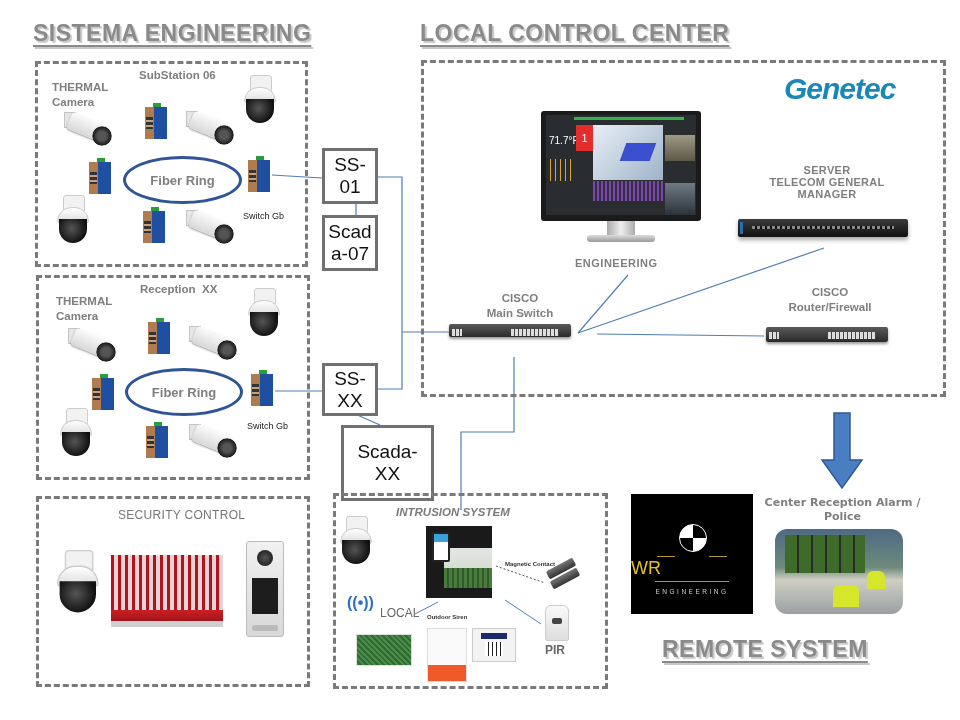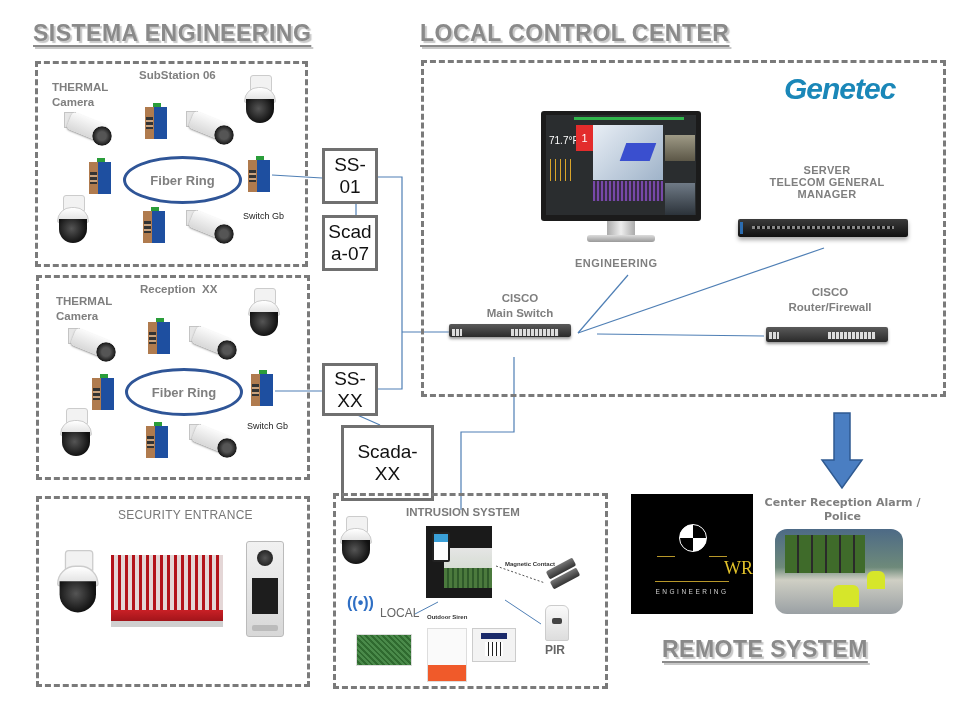--- a/index.html
+++ b/index.html
@@ -74,21 +74,21 @@
   .pir::after { content:""; position:absolute; left:6px; top:12px; width:10px; height:6px; background:#444; border-radius:2px; }
   .mag { background:linear-gradient(#777,#333); border-radius:2px; transform:rotate(-28deg); }
   .control-room { background:linear-gradient(180deg,#4d6a86 0%,#6e8a7a 45%,#cfcfc4 60%,#9aa0a4 100%); border-radius:12px; }
   .control-room .wall { position:absolute; left:10px; top:6px; width:80px; height:38px; background:repeating-linear-gradient(90deg,#3f6b2a 0 12px,#2a2a2a 12px 14px); }
   .control-room .p1 { position:absolute; left:58px; top:56px; width:26px; height:22px; background:#d6e62a; border-radius:6px 6px 0 0; }
   .control-room .p2 { position:absolute; left:92px; top:42px; width:18px; height:18px; background:#d6e62a; border-radius:6px 6px 0 0; }
   .wr-logo { background:#000; }
   .wr-logo .target { position:absolute; left:50%; top:30px; width:26px; height:26px; margin-left:-13px; border-radius:50%;
     background:conic-gradient(#000 0 90deg,#fff 90deg 180deg,#000 180deg 270deg,#fff 270deg 360deg); border:1px solid #fff; }
   .wr-logo .line { position:absolute; height:1px; background:#b8982a; }
-  .wr-logo .wr { position:absolute; left:0; width:100%; top:64px; text-align:right; color:#e1c12a; font-size:18px; font-family:Liberation Serif, serif; }
+  .wr-logo .wr { position:absolute; left:0; width:100%; top:64px; text-align:left; color:#e1c12a; font-size:18px; font-family:Liberation Sans, sans-serif; }
   .wr-logo .eng { position:absolute; left:0; width:100%; top:94px; text-align:center; color:#cfcfcf; font-size:6.5px; letter-spacing:2.5px; }
   .genetec { position:absolute; color:#1a87b8; font-weight:bold; font-size:30px; font-family:"Liberation Sans", sans-serif; letter-spacing:-1px; font-style:italic; }
   .arrow-down { position:absolute; }
   svg.lines { position:absolute; left:0; top:0; pointer-events:none; }
   .tiny { position:absolute; font-size:6px; color:#333; font-weight:bold; white-space:nowrap; }
   .crc-label { position:absolute; color:#7f7f7f; font-family:"DejaVu Sans", sans-serif; font-weight:bold; font-size:11px; text-align:center; line-height:14px; }
   .antenna { position:absolute; color:#2f6fc4; font-size:16px; font-weight:bold; }
 </style>
 </head>
 <body>
@@ -242,38 +242,38 @@
     <div class="body"></div>
     <div class="lens"></div>
   </div>
 
 <div class="solid-box" style="left:322px;top:363px;width:56px;height:53px;">SS-
 XX</div>
 <div class="solid-box" style="left:341px;top:425px;width:93px;height:76px;">Scada-
 XX</div>
 
 <div class="dash-box" style="left:36px;top:496px;width:274px;height:191px;"></div>
-<div class="lbl" style="left:118px;top:507px;font-size:12px;font-weight:normal;color:#777;letter-spacing:0.3px;">SECURITY ENTRANCE</div>
+<div class="lbl" style="left:118px;top:507px;font-size:12px;font-weight:normal;color:#777;letter-spacing:0.3px;">SECURITY CONTROL</div>
 <div class="dome" style="left:57px;top:550px;transform:scale(1.3);transform-origin:top left;">
     <div class="top"></div>
     <div class="mid"></div>
     <div class="ball"></div>
   </div>
 <div class="pic gate" style="left:111px;top:549px;width:112px;height:78px;">
     <div class="gate-base"></div>
     <div class="gate-ground"></div>
   </div>
 <div class="pic intercom" style="left:246px;top:541px;width:36px;height:94px;">
     <div class="cam"></div>
     <div class="reader"></div>
     <div class="btns"></div>
   </div>
 
 <div class="dash-box" style="left:333px;top:493px;width:275px;height:196px;"></div>
-<div class="lbl" style="left:406px;top:504px;font-size:11.5px;color:#7b7b7b;">INTRUSION SYSTEM</div>
+<div class="lbl" style="left:396px;top:504px;font-size:11.5px;color:#7b7b7b;font-style:italic;">INTRUSION SYSTEM</div>
 <div class="dome" style="left:340px;top:516px;">
     <div class="top"></div>
     <div class="mid"></div>
     <div class="ball"></div>
   </div>
 <div class="pic panel" style="left:426px;top:526px;width:66px;height:72px;">
     <div class="board"></div>
     <div class="pcb"></div>
     <div class="phone"></div>
   </div>

